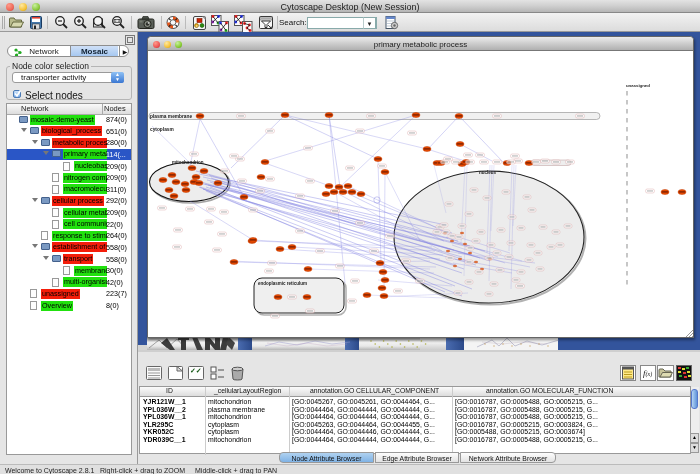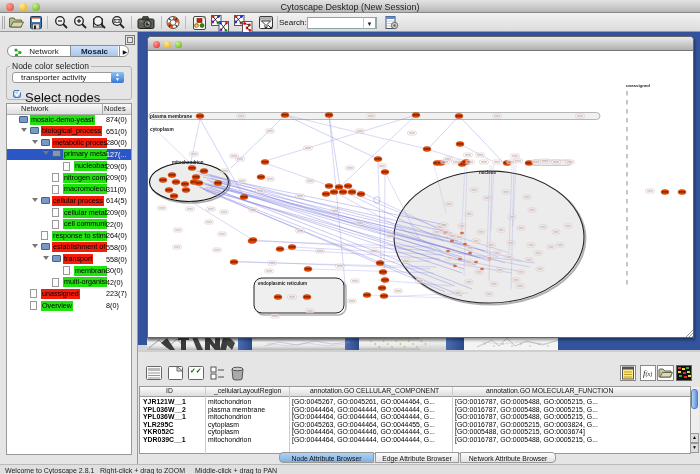--- a/index.html
+++ b/index.html
@@ -18,21 +18,21 @@
 #cp-header{left:0;top:1px;width:137px;height:13px;background:linear-gradient(#f0f0f0,#d2d2d2);border-bottom:1px solid #aaa;font-size:8.5px;color:#222;padding:2px 0 0 5px}
 #cp-tabs{left:7px;top:13px;width:122px;height:12px;background:#fff;border:1px solid #8e8e8e;border-radius:6px;overflow:hidden}
 #tab-network{position:absolute;left:0;top:0;width:62px;height:12px;font-size:8px;color:#222;line-height:12px;text-align:center;padding-left:10px}
 #tab-mosaic{position:absolute;left:62px;top:0;width:48px;height:12px;background:linear-gradient(#cfe0f7,#9ec3ef);border-left:1px solid #8e8e8e;text-align:center;font-size:8px;font-weight:bold;color:#123;line-height:12px}
 #tab-arrow{position:absolute;left:111px;top:0;width:11px;height:12px;border-left:1px solid #8e8e8e;font-size:6px;line-height:12px;text-align:center;color:#111}
 #groupbox{left:6px;top:34px;width:126px;height:34px;border:1px solid #b5b5b5;border-radius:3px}
 #gb-label{left:10px;top:29px;font-size:8.5px;color:#222;background:#e5e5e5;padding:0 2px}
 #dropdown{left:12px;top:40px;width:112px;height:11px;background:#fff;border:1px solid #9a9a9a;border-radius:3px;font-size:8px;color:#111;line-height:10px;padding-left:8px}
 #dd-btn{left:111px;top:40px;width:13px;height:11px;background:linear-gradient(#8fc1f5,#3a77d2);border-radius:2px;color:#fff;font-size:5px;line-height:5px;text-align:center}
 #checkbox{left:13px;top:58px;width:8px;height:8px;background:linear-gradient(#cfe4fa,#7aadea);border:1px solid #4a7ab5;border-radius:2px;color:#fff;font-size:8px;line-height:8px;font-weight:bold;text-align:center}
-#cb-label{left:25px;top:58px;font-size:13px;color:#111}
+#cb-label{left:25px;top:58px;font-size:10px;color:#111}
 
 #treebox{left:6px;top:71px;width:126px;height:352px;background:#fff;border:1px solid #999}
 #tree-header{left:0;top:0;width:124px;height:11px;background:linear-gradient(#fafafa,#ddd);border-bottom:1px solid #aaa;font-size:7.5px;color:#222}
 .trow{left:0;width:124px;height:11.6px;font-size:7.2px;white-space:nowrap;overflow:hidden}
 .trow .lbl{display:inline-block;padding:0 1px;color:#000;overflow:hidden;height:10px}
 .trow .num{position:absolute;left:99px;top:1px;color:#000}
 .g{background:#21e10e}
 .r{background:#f41d0a}
 .arr{position:absolute;top:2.5px;width:0;height:0;border-left:3.5px solid transparent;border-right:3.5px solid transparent;border-top:4.5px solid #777}
 .fold{position:absolute;top:1.5px;width:9px;height:7px;background:#7a99c2;border:1px solid #44618c;border-radius:1px}
@@ -242,42 +242,42 @@
           <div class="trow abs" style="top:33.260000000000005px;">
             <span class="arr" style="left:25px"></span>
             <span class="fold" style="left:34px"></span>
             <span class="lbl r" style="position:absolute;left:45px;top:0.5px;max-width:55px">metabolic process</span>
             <span class="num">280(0)</span>
           </div>
           <div class="trow abs" style="top:44.89px;background:#2a56c6;">
             <span class="arr" style="left:36px"></span>
             <span class="fold" style="left:45px"></span>
             <span class="lbl g" style="position:absolute;left:56px;top:0.5px;max-width:44px">primary metabo</span>
-            <span class="num" style="color:#fff">127(...</span>
+            <span class="num" style="color:#fff">114(...</span>
           </div>
           <div class="trow abs" style="top:56.52px;">
             <span class="file" style="left:56px"></span>
             <span class="lbl g" style="position:absolute;left:67px;top:0.5px;max-width:33px">nucleobase-</span>
             <span class="num">209(0)</span>
           </div>
           <div class="trow abs" style="top:68.15px;">
             <span class="file" style="left:45px"></span>
             <span class="lbl g" style="position:absolute;left:56px;top:0.5px;max-width:44px">nitrogen compo</span>
             <span class="num">209(0)</span>
           </div>
           <div class="trow abs" style="top:79.78px;">
             <span class="file" style="left:45px"></span>
             <span class="lbl g" style="position:absolute;left:56px;top:0.5px;max-width:44px">macromolecule</span>
             <span class="num">311(0)</span>
           </div>
           <div class="trow abs" style="top:91.41000000000001px;">
             <span class="arr" style="left:25px"></span>
             <span class="fold" style="left:34px"></span>
             <span class="lbl r" style="position:absolute;left:45px;top:0.5px;max-width:55px">cellular process</span>
-            <span class="num">614(5)</span>
+            <span class="num">292(0)</span>
           </div>
           <div class="trow abs" style="top:103.04px;">
             <span class="file" style="left:45px"></span>
             <span class="lbl g" style="position:absolute;left:56px;top:0.5px;max-width:44px">cellular metabo</span>
             <span class="num">209(0)</span>
           </div>
           <div class="trow abs" style="top:114.67px;">
             <span class="file" style="left:45px"></span>
             <span class="lbl g" style="position:absolute;left:56px;top:0.5px;max-width:44px">cell communicat</span>
             <span class="num">22(0)</span>
@@ -365,20 +365,21 @@
         <circle cx="374" cy="12" r="0.7" fill="#b83" opacity="0.7"></circle>
         <circle cx="383" cy="14" r="0.7" fill="#b83" opacity="0.7"></circle>
         <circle cx="392" cy="12" r="0.7" fill="#b83" opacity="0.7"></circle>
         <circle cx="401" cy="14" r="0.7" fill="#b83" opacity="0.7"></circle>
       </svg>
     <div id="netwin" class="abs">
       <div id="netwin-tb" class="abs">
         <div class="tl abs" style="left:5px;background:radial-gradient(circle at 35% 30%,#ff9a8a,#e55 60%,#b22)"></div>
         <div class="tl abs" style="left:16px;background:radial-gradient(circle at 35% 30%,#ffe9a0,#f5c33b 60%,#c90)"></div>
         <div class="tl abs" style="left:27px;background:radial-gradient(circle at 35% 30%,#c8f0a0,#8c3 60%,#591)"></div>
+        <div id="netwin-title" class="abs">primary metabolic process</div>
       </div>
       <svg id="canvas" class="abs" width="545" height="286" viewBox="148 50 545 286">
           <ellipse cx="190.5" cy="182.5" rx="39.5" ry="19.5" fill="none" stroke="rgba(0,0,0,0.35)" stroke-width="1.6"></ellipse>
           <ellipse cx="490.5" cy="237.5" rx="95" ry="66" fill="none" stroke="rgba(0,0,0,0.3)" stroke-width="2"></ellipse>
           <rect x="149" y="111.5" width="451" height="7" rx="3.5" fill="#f1f1f1" stroke="#999" stroke-width="0.7"></rect>
           <ellipse cx="189" cy="181" rx="39.5" ry="19.5" fill="#ededed" stroke="#111" stroke-width="1.1"></ellipse>
           <ellipse cx="489" cy="236" rx="95" ry="66" fill="#ececec" stroke="#222" stroke-width="1.1"></ellipse>
           <rect x="256" y="279" width="90" height="35" rx="8" fill="none" stroke="rgba(0,0,0,0.3)" stroke-width="1.6"></rect>
           <rect x="254" y="277" width="90" height="35" rx="8" fill="#efefef" stroke="#222" stroke-width="1"></rect>
           <line x1="200" y1="118" x2="244" y2="196" stroke="rgba(125,125,225,0.45)" stroke-width="0.75"></line>

